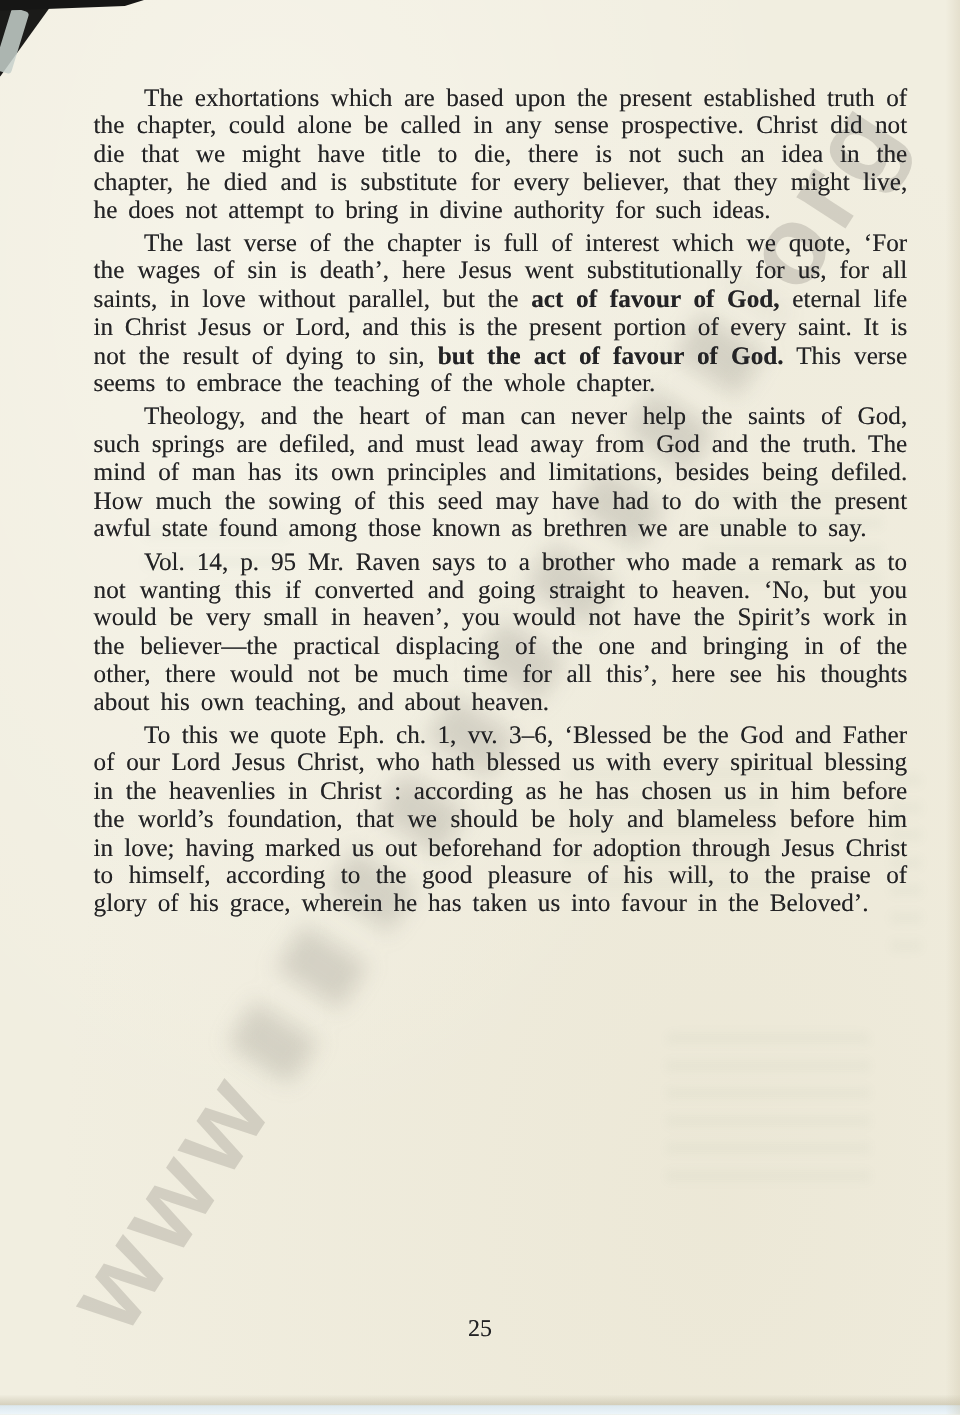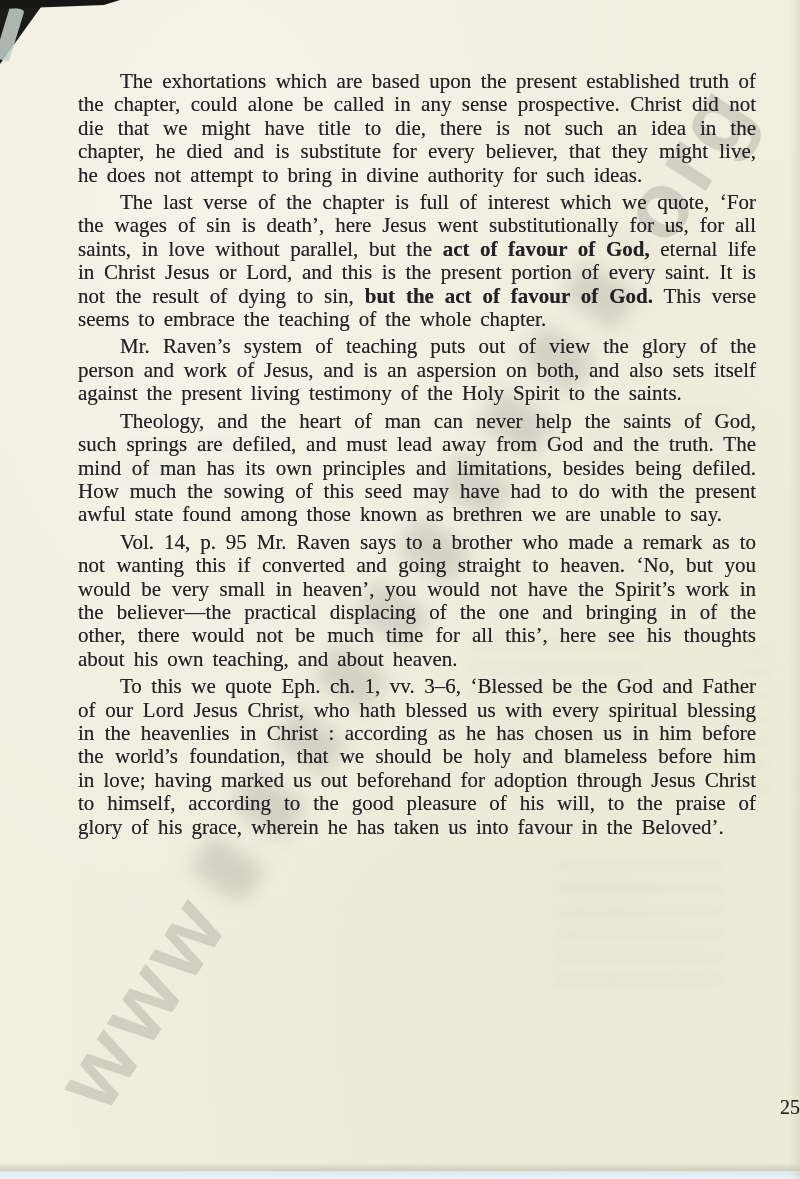--- a/index.html
+++ b/index.html
@@ -75,21 +75,21 @@
     font-size:21px;line-height:23.4px;
     color:#232325;
     text-align:justify;
     word-spacing:0.18em;
     text-shadow:0 0 0.5px rgba(35,35,38,0.55);
   }
   .text-block p{margin:0 0 4px 0;text-indent:42px;}
   .b{font-weight:bold;}
   .page-number{
     position:absolute;left:0;top:1096px;width:800px;
-    text-align:right;font-size:20px;color:#232325;
+    text-align:center;font-size:20px;color:#232325;
     text-shadow:0 0 0.5px rgba(35,35,38,0.5);
   }
 </style>
 </head>
 <body>
 
 <div class="page">
 
   <div class="corner-wedge"></div>
   <div class="corner-sliver"></div>
@@ -106,21 +106,20 @@
 
   <div class="watermark">
     <span>www</span>
     <span class="wm-mid"></span>
     <span>org</span>
   </div>
 
   <div class="text-block">
     <p><span>The exhortations which are based upon the present established truth of the chapter, could alone be called in any sense prospective. Christ did not die that we might have title to die, there is not such an idea in the chapter, he died and is substitute for every believer, that they might live, he does not attempt to bring in divine authority for such ideas.</span></p>
     <p><span>The last verse of the chapter is full of interest which we quote, ‘For the wages of sin is death’, here Jesus went substitutionally for us, for all saints, in love without parallel, but the </span><span class="b">act of favour of God,</span><span> eternal life in Christ Jesus or Lord, and this is the present portion of every saint.  It is not the result of dying to sin, </span><span class="b">but the act of favour of God.</span><span> This verse seems to embrace the teaching of the whole chapter.</span></p>
-    <p><span>Mr. Raven’s system of teaching puts out of view the glory of the person and work of Jesus, and is an aspersion on both, and also sets itself against the present living testimony of the Holy Spirit to the saints.</span></p>
     <p><span>Theology, and the heart of man can never help the saints of God, such springs are defiled, and must lead away from God and the truth. The mind of man has its own principles and limitations, besides being defiled.  How much the sowing of this seed may have had to do with the present awful state found among those known as brethren we are unable to say.</span></p>
     <p><span>Vol. 14, p. 95 Mr. Raven says to a brother who made a remark as to not wanting this if converted and going straight to heaven. ‘No, but you would be very small in heaven’, you would not have the Spirit’s work in the believer—the practical displacing of the one and bringing in of the other, there would not be much time for all this’, here see his thoughts about his own teaching, and about heaven.</span></p>
     <p><span>To this we quote Eph. ch. 1, vv. 3–6, ‘Blessed be the God and Father of our Lord Jesus Christ, who hath blessed us with every spiritual blessing in the heavenlies in Christ : according as he has chosen us in him before the world’s foundation, that we should be holy and blameless before him in love; having marked us out beforehand for adoption through Jesus Christ to himself, according to the good pleasure of his will, to the praise of glory of his grace, wherein he has taken us into favour in the Beloved’.</span></p>
   </div>
 
   <div class="page-number">25</div>
 
 </div>
 
 </body></html>

